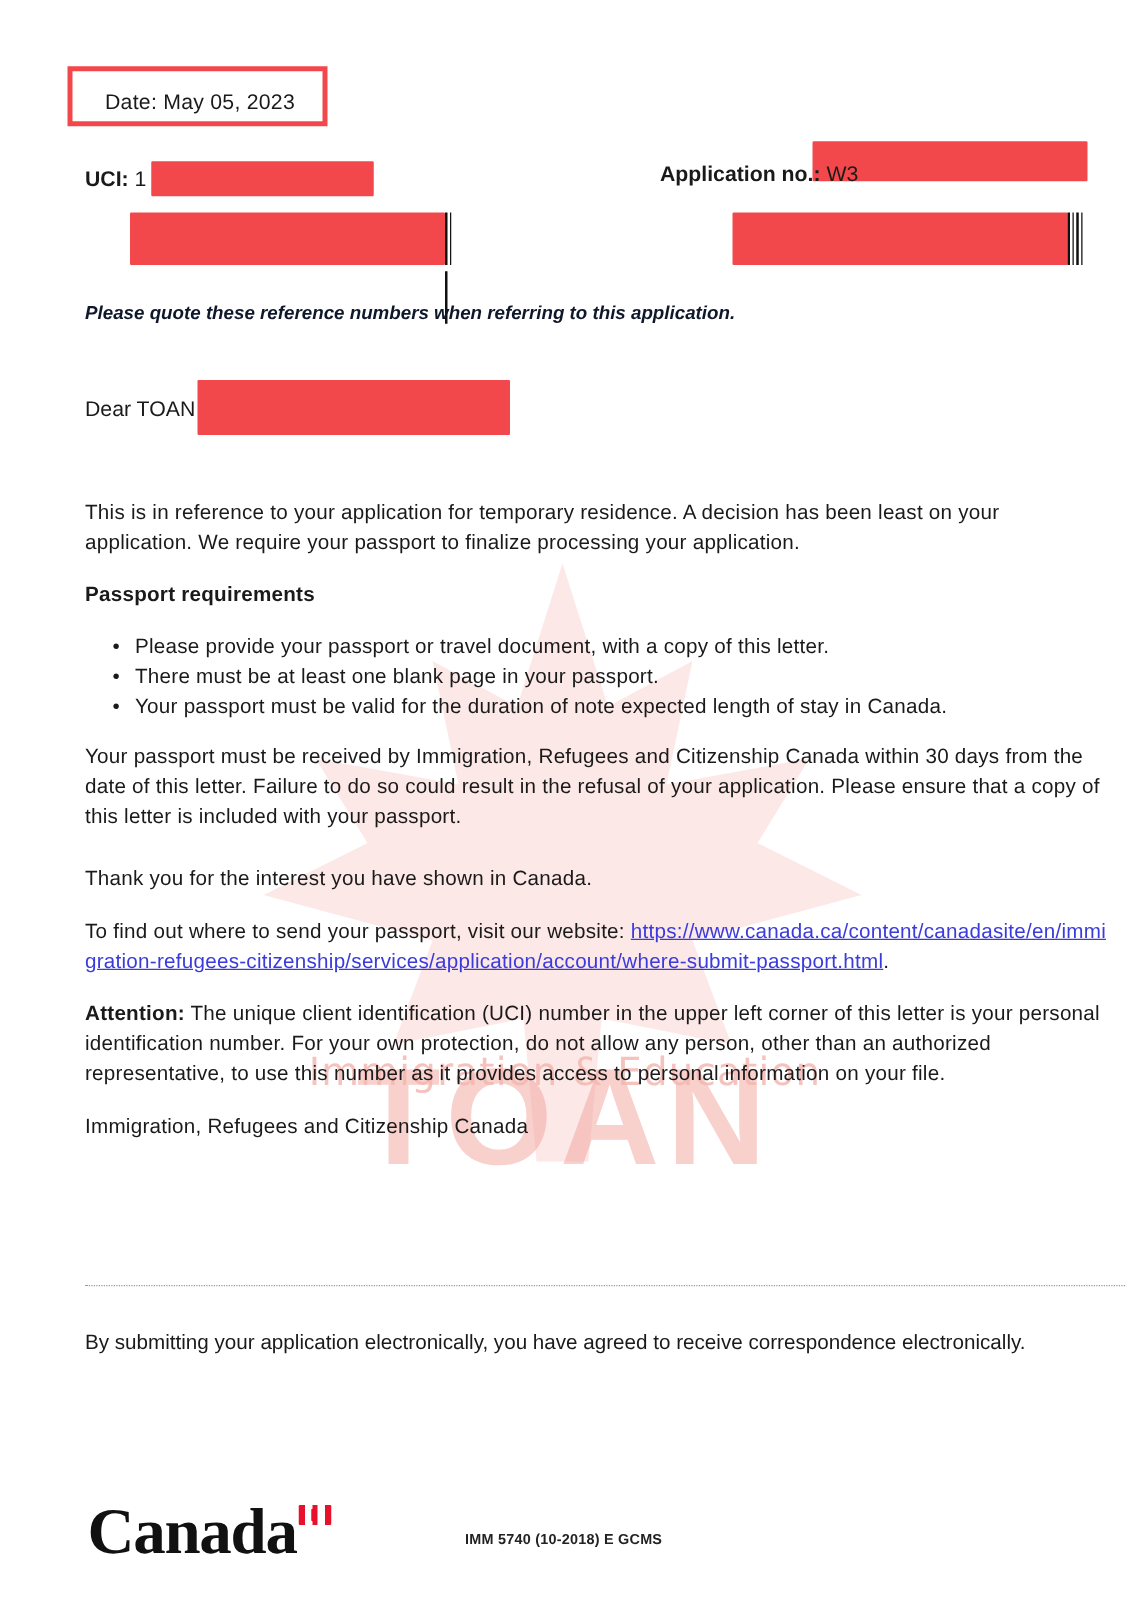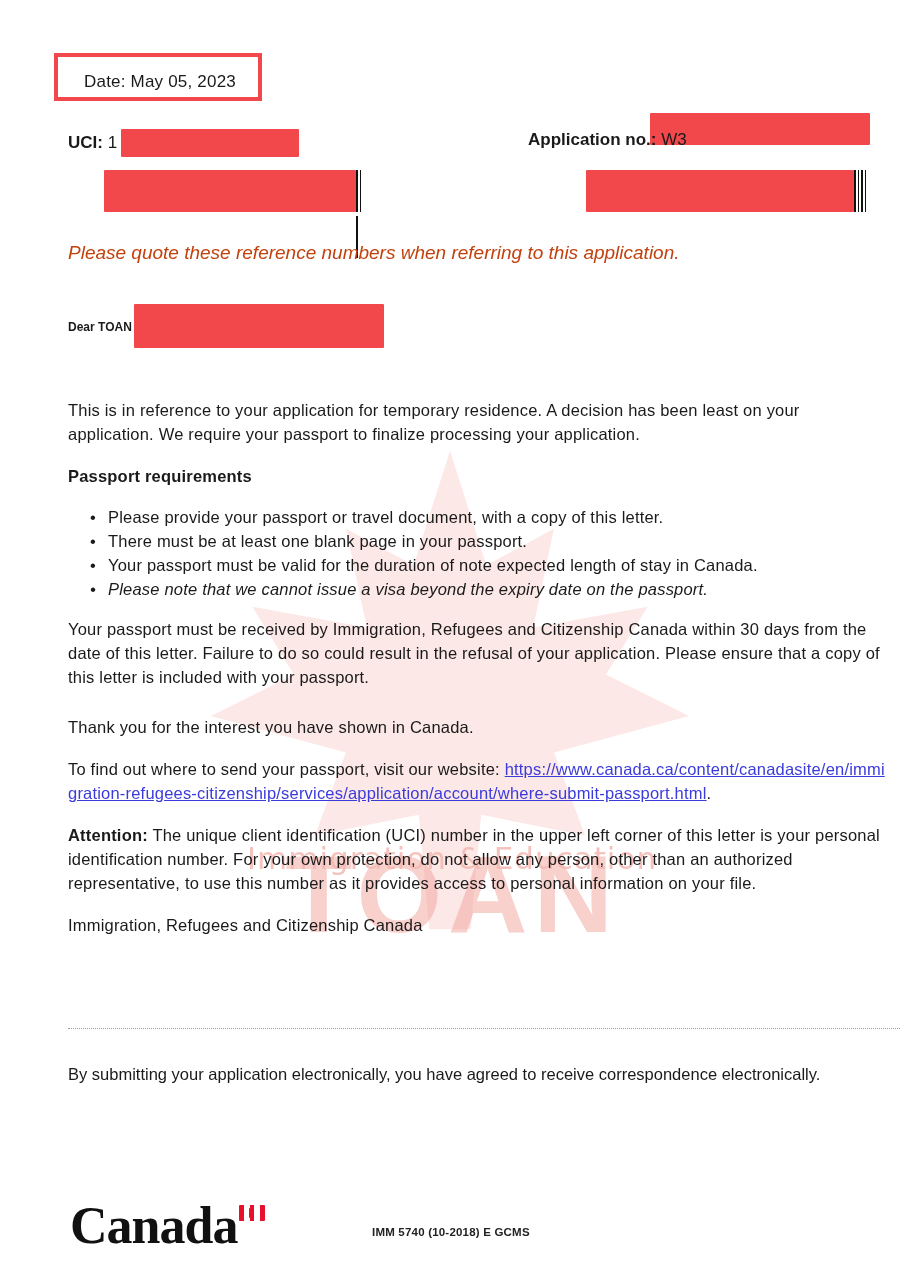--- a/index.html
+++ b/index.html
@@ -159,32 +159,31 @@
     height: 42px;
     background: #111;
     margin-right: 2px;
   }
   .bars span.thin { width: 1px; }
 
   .quote-note {
     position: absolute;
     left: 68px;
     top: 242px;
-    font-size: 19px;
+    font-size: 15px;
     font-style: italic;
-    font-weight: normal;
-    color: #c2410c;
+    font-weight: bold;
+    color: #0f172a;
   }
 
   .dear-line {
     position: absolute;
     left: 68px;
     top: 306px;
-    font-size: 12px;
-    font-weight: bold;
+    font-size: 17px;
   }
   .dear-red {
     width: 250px;
     height: 44px;
     margin-left: 2px;
     position: relative;
     top: -2px;
   }
 
   
@@ -347,21 +346,20 @@
   </div>
 
   <div class="body-text">
     <p>This is in reference to your application for temporary residence. A decision has been least on your application. We require your passport to finalize processing your application.</p>
 
     <p class="sec-title">Passport requirements</p>
     <ul class="reqs">
       <li>Please provide your passport or travel document, with a copy of this letter.</li>
       <li>There must be at least one blank page in your passport.</li>
       <li>Your passport must be valid for the duration of note expected length of stay in Canada.</li>
-      <li class="italic">Please note that we cannot issue a visa beyond the expiry date on the passport.</li>
     </ul>
 
     <p>Your passport must be received by Immigration, Refugees and Citizenship Canada within 30 days from the date of this letter. Failure to do so could result in the refusal of your application. Please ensure that a copy of this letter is included with your passport.</p>
 
     <p style="margin-top:26px;">Thank you for the interest you have shown in Canada.</p>
 
     <p>
       <span>To find out where to send your passport, visit our website:</span>
       <a class="link" href="#">https://www.canada.ca/content/canadasite/en/immigration-refugees-citizenship/services/application/account/where-submit-passport.html</a><span>.</span>
     </p>

